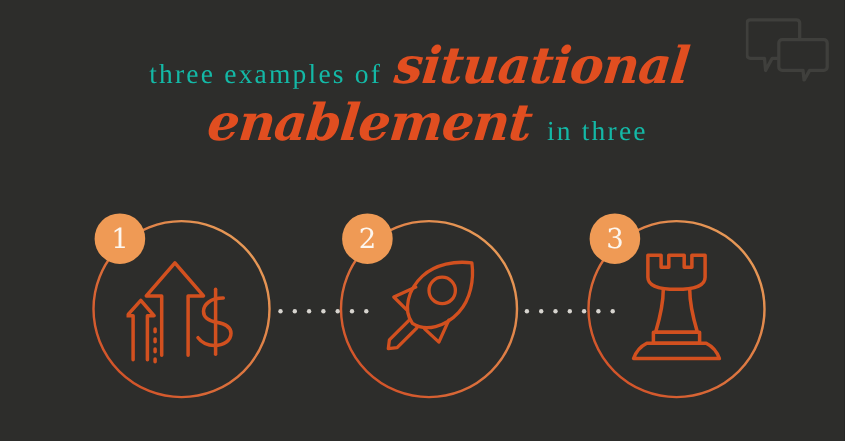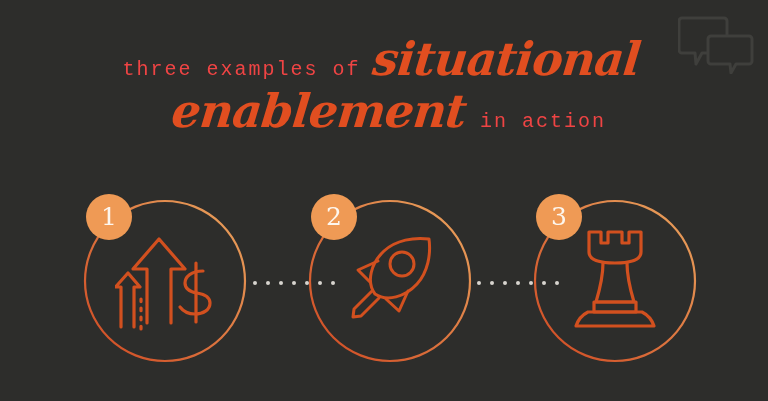--- a/index.html
+++ b/index.html
@@ -38,24 +38,24 @@
     user-select: none;
   }
   .hl-line {
     display: block;
     white-space: nowrap;
   }
   .hl-line1 { margin-left: -6px; }
   .hl-line2 { margin-top: 6px; margin-left: 10px; }
 
   .plain {
-    font-family: Liberation Mono, monospace;
-    font-size: 20px;
+    font-family: Liberation Serif, serif;
+    font-size: 25px;
     font-weight: 400;
-    color: #ef4444;
+    color: #14b8a6;
     letter-spacing: 2.0px;
     vertical-align: baseline;
   }
   .script {
     font-family: "DejaVu Serif", serif;
     font-size: 46px;
     font-weight: 700;
     font-style: italic;
     color: #e14e20;
     letter-spacing: -1px;
@@ -124,21 +124,21 @@
       <path d="M4 4 H46 A3 3 0 0 1 49 7 V36 A3 3 0 0 1 46 39 H24 L18 50 L17 39 H4 A3 3 0 0 1 1 36 V7 A3 3 0 0 1 4 4 Z" stroke="#3f3f3c" stroke-width="3" fill="none" stroke-linejoin="round"></path>
       <path d="M33 22 H71 A3 3 0 0 1 74 25 V47 A3 3 0 0 1 71 50 H58 L53 59 L52 50 H33 A3 3 0 0 1 30 47 V25 A3 3 0 0 1 33 22 Z" stroke="#3f3f3c" stroke-width="3" fill="#2d2d2b" stroke-linejoin="round"></path>
     </svg>
   </div>
 
   <div class="headline">
     <span class="hl-line hl-line1">
       <span class="plain">three examples of</span><span class="script s1">situational</span>
     </span>
     <span class="hl-line hl-line2">
-      <span class="script s2">enablement</span><span class="plain">in action</span>
+      <span class="script s2">enablement</span><span class="plain">in three</span>
     </span>
   </div>
 
   <div class="step" style="left:82px; top:198px;">
     <div class="step-ring">
       <svg width="166" height="166" viewBox="0 0 166 166" fill="none">
         <defs>
           <linearGradient id="ring1" x1="0" y1="1" x2="1" y2="0">
             <stop offset="0" stop-color="#cf4721"></stop>
             <stop offset="1" stop-color="#eaa55f"></stop>

